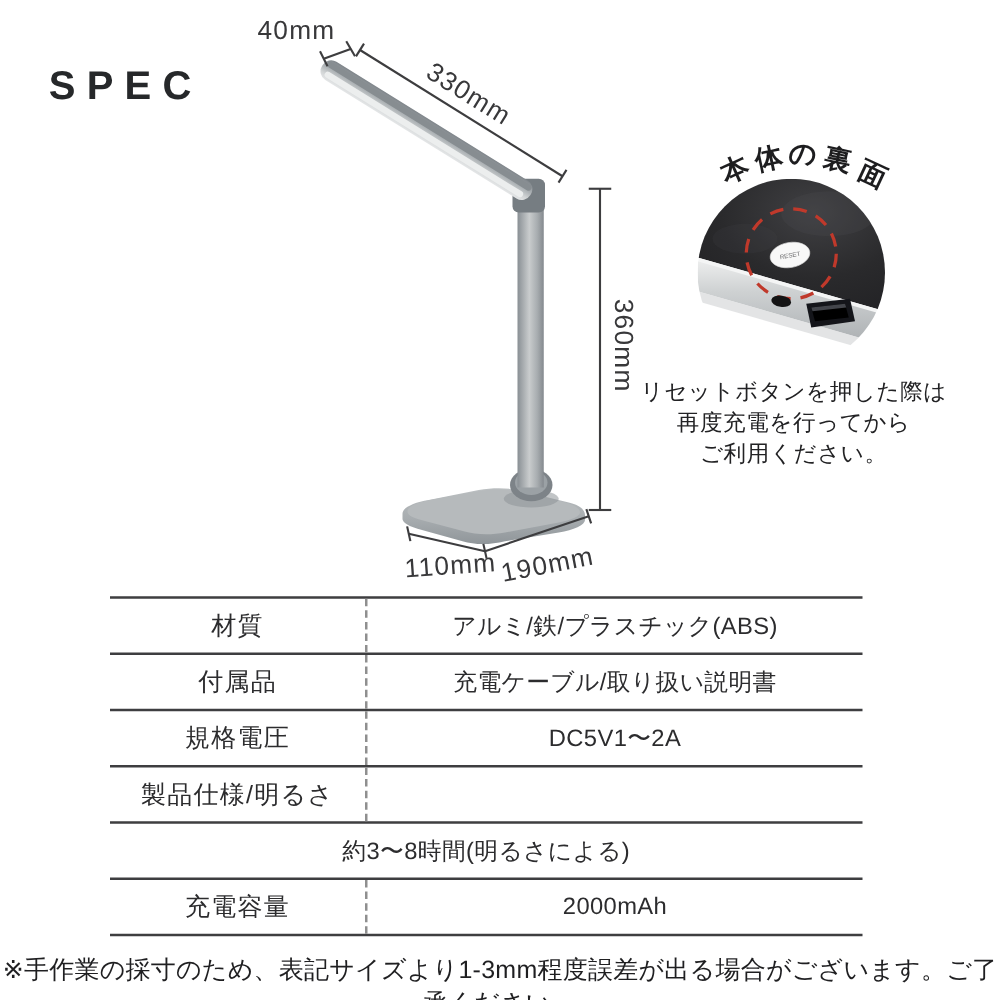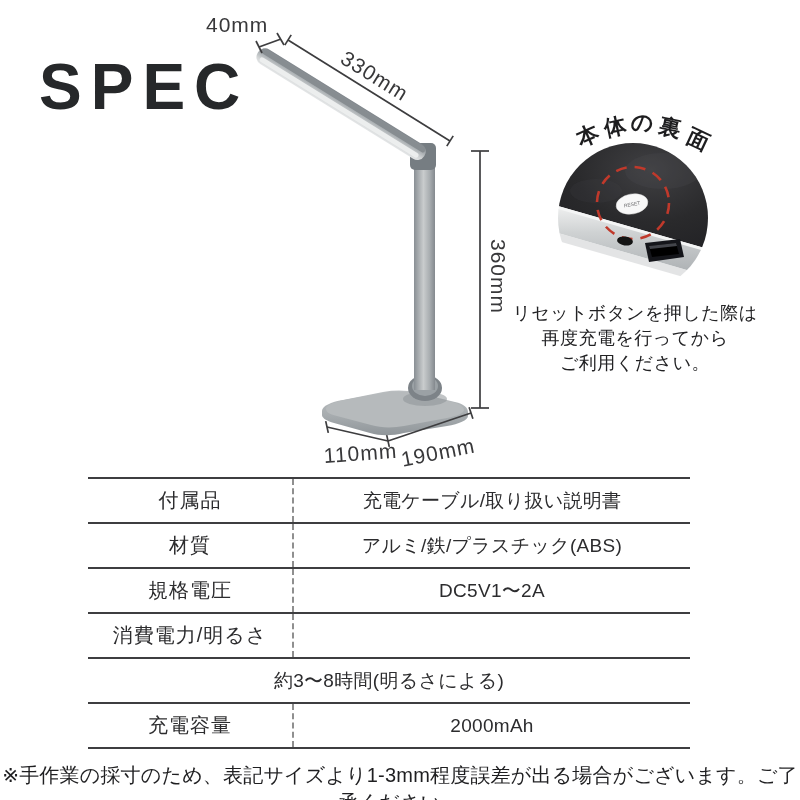--- a/index.html
+++ b/index.html
@@ -4,21 +4,21 @@
 <style>
   * { margin:0; padding:0; box-sizing:border-box; }
   html,body { background:#fff; }
   .page {
     position:relative; width:800px; height:800px; background:#ffffff;
     font-family:"Liberation Sans","DejaVu Sans",sans-serif; color:#2c2c2c; overflow:hidden;
   }
   
   .spec-title {
     position:absolute; left:39px; top:50px;
-    font-size:64px; font-weight:700; letter-spacing:9px; color:#26282a;
+    font-size:32px; font-weight:700; letter-spacing:9px; color:#26282a;
   }
   
   .lamp-svg { position:absolute; left:0; top:0; width:800px; height:800px; }
   
   .dim {
     position:absolute; font-size:21px; font-weight:500; color:#38383a; letter-spacing:1px;
     white-space:nowrap;
   }
   .dim-40  { left:206px; top:13px; }
   .dim-330 { left:349px; top:46px;  transform:rotate(31.8deg); transform-origin:0 0; }
@@ -200,33 +200,33 @@
 
   <div class="inset-caption">
     <div>リセットボタンを押した際は</div>
     <div>再度充電を行ってから</div>
     <div>ご利用ください。</div>
   </div>
 
 
   <div class="spec-table">
     <div class="spec-row">
+      <div class="spec-label">材質</div>
+      <div class="spec-value">アルミ/鉄/プラスチック(ABS)</div>
+    </div>
+    <div class="spec-row">
       <div class="spec-label">付属品</div>
       <div class="spec-value">充電ケーブル/取り扱い説明書</div>
     </div>
     <div class="spec-row">
-      <div class="spec-label">材質</div>
-      <div class="spec-value">アルミ/鉄/プラスチック(ABS)</div>
-    </div>
-    <div class="spec-row">
       <div class="spec-label">規格電圧</div>
       <div class="spec-value">DC5V1〜2A</div>
     </div>
     <div class="spec-row">
-      <div class="spec-label">消費電力/明るさ</div>
+      <div class="spec-label">製品仕様/明るさ</div>
     </div>
     <div class="spec-row">
       <div class="spec-value">約3〜8時間(明るさによる)</div>
     </div>
     <div class="spec-row">
       <div class="spec-label">充電容量</div>
       <div class="spec-value">2000mAh</div>
     </div>
   </div>
 

